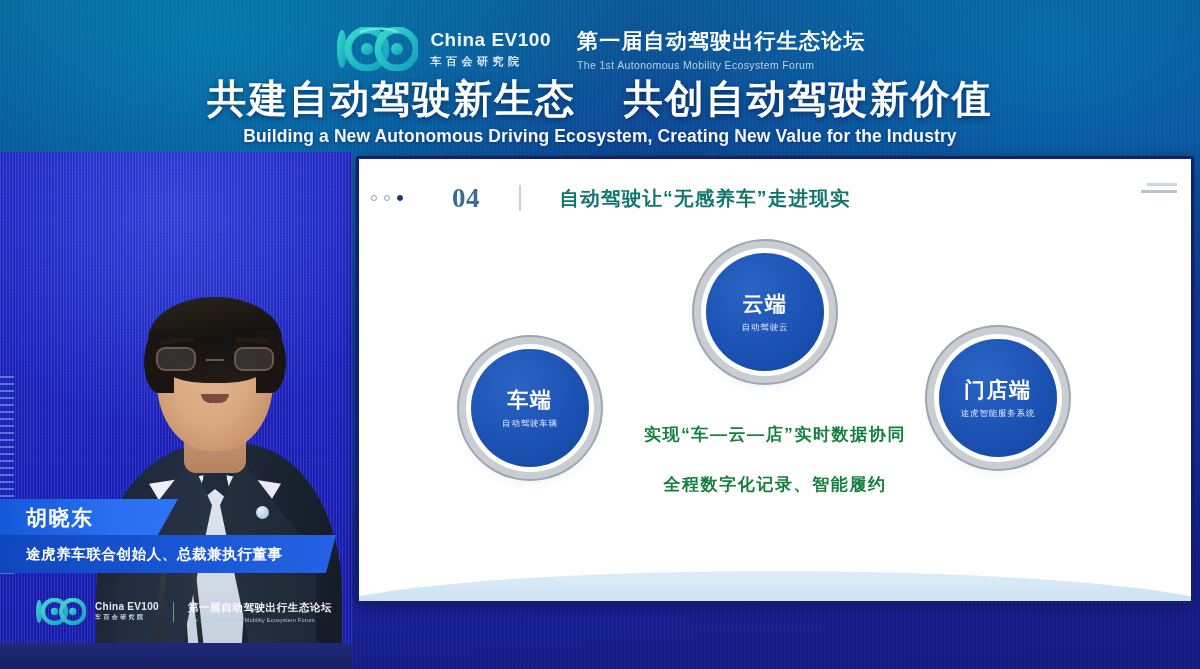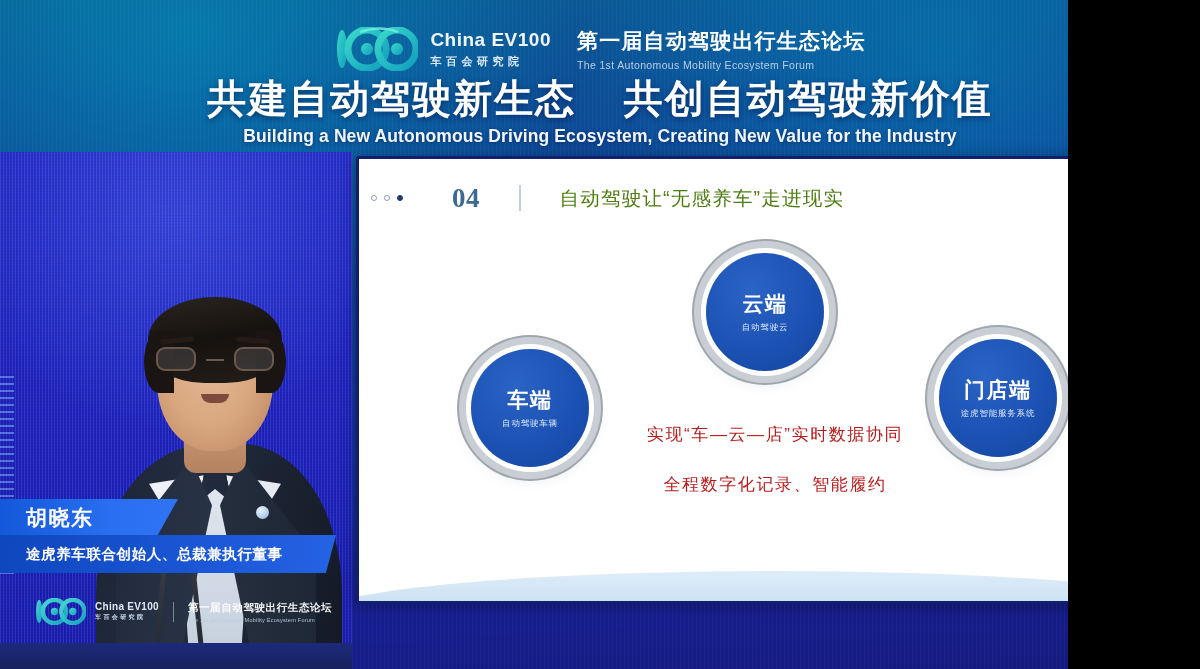--- a/index.html
+++ b/index.html
@@ -1,19 +1,19 @@
 <!DOCTYPE html>
 <html><head>
 <meta charset="utf-8">
 <style>
   * { margin:0; padding:0; box-sizing:border-box; }
   html,body{ width:1200px; height:669px; overflow:hidden; background:#000; }
   body{ font-family:"Liberation Sans", sans-serif; }
 
-  .stage{ position:relative; width:1068px; height:669px; overflow:hidden;
+  .stage{ position:relative; width:1200px; height:669px; overflow:hidden;
     background:#04122e; }
 
   
   .backdrop{ position:absolute; inset:0;
     background:
       radial-gradient(ellipse 60% 70% at 18% 6%, rgba(0,150,190,.55) 0%, rgba(0,120,175,0) 60%),
       radial-gradient(ellipse 55% 65% at 88% 8%, rgba(0,140,190,.45) 0%, rgba(0,110,170,0) 62%),
       linear-gradient(176deg,#0a5c93 0%,#0c4f96 16%,#10419b 40%,#14309c 65%,#171f93 85%,#141a7e 100%);
   }
   .backdrop::after{ content:""; position:absolute; inset:0;
@@ -149,21 +149,21 @@
     border-radius:50%; background:linear-gradient(180deg,#d8e9f7,#9cc4e4); opacity:.85; }
 
   .sl-head{ position:absolute; left:0; top:18px; width:100%; height:42px;
     display:flex; align-items:center;gap:24px; }
   .dots{ display:flex; align-items:center; gap:7px; margin-left:12px; }
   .dot{ width:6px; height:6px; border-radius:50%; border:1.4px solid #8e9db5; }
   .dot.full{ background:#1e3a6e; border-color:#1e3a6e; }
   .num04{ margin-left:25px; font-size:27px; font-weight:700; color:#3c6a92;
     font-family:"Liberation Serif", serif; letter-spacing:.5px; }
   .vbar{ width:1.6px; height:26px; background:#c4cedd; margin:0 15px; }
-  .sl-title{ font-size:19.5px; font-weight:400; color:#4d7c0f; letter-spacing:1.2px; }
+  .sl-title{ font-size:19.5px; font-weight:700; color:#0f766e; letter-spacing:1.2px; }
   .corner{ position:absolute; right:14px; top:24px; display:flex; flex-direction:column; gap:4px;
     align-items:flex-end; }
   .corner i{ display:block; height:3px; background:#cfd6e0; }
   .corner i:first-child{ width:30px; } .corner i:last-child{ width:36px; background:#b9c2cf; }
 
   
   .node{ position:absolute; border-radius:50%;
     background:radial-gradient(circle at 38% 30%,#2a64c4 0%,#1c52b4 55%,#14459f 100%);
     box-shadow:
       0 0 0 5px #ffffff,
@@ -172,21 +172,21 @@
       0 6px 18px rgba(20,50,120,.28);
     display:flex; flex-direction:column; align-items:center; justify-content:center; }
   .node .t{ font-size:21px; font-weight:700; color:#fff; letter-spacing:1.6px; }
   .node .s{ margin-top:4px; font-size:8.5px; color:#dce8fb; letter-spacing:.8px; }
 
   .node-cloud{ left:347px; top:94px; width:118px; height:118px; }
   .node-car{   left:112px; top:190px; width:118px; height:118px; }
   .node-store{ left:580px; top:180px; width:118px; height:118px; }
 
   .captions{ position:absolute; left:0; top:264px; width:100%; text-align:center; }
-  .cap{ font-size:17px; font-weight:400; color:#b91c1c; letter-spacing:1.6px; }
+  .cap{ font-size:17px; font-weight:700; color:#15803d; letter-spacing:1.6px; }
   .cap + .cap{ margin-top:27px; }
 </style>
 </head>
 <body>
 
 <div class="stage">
   <div class="backdrop"></div>
 
   <div class="header">
 

